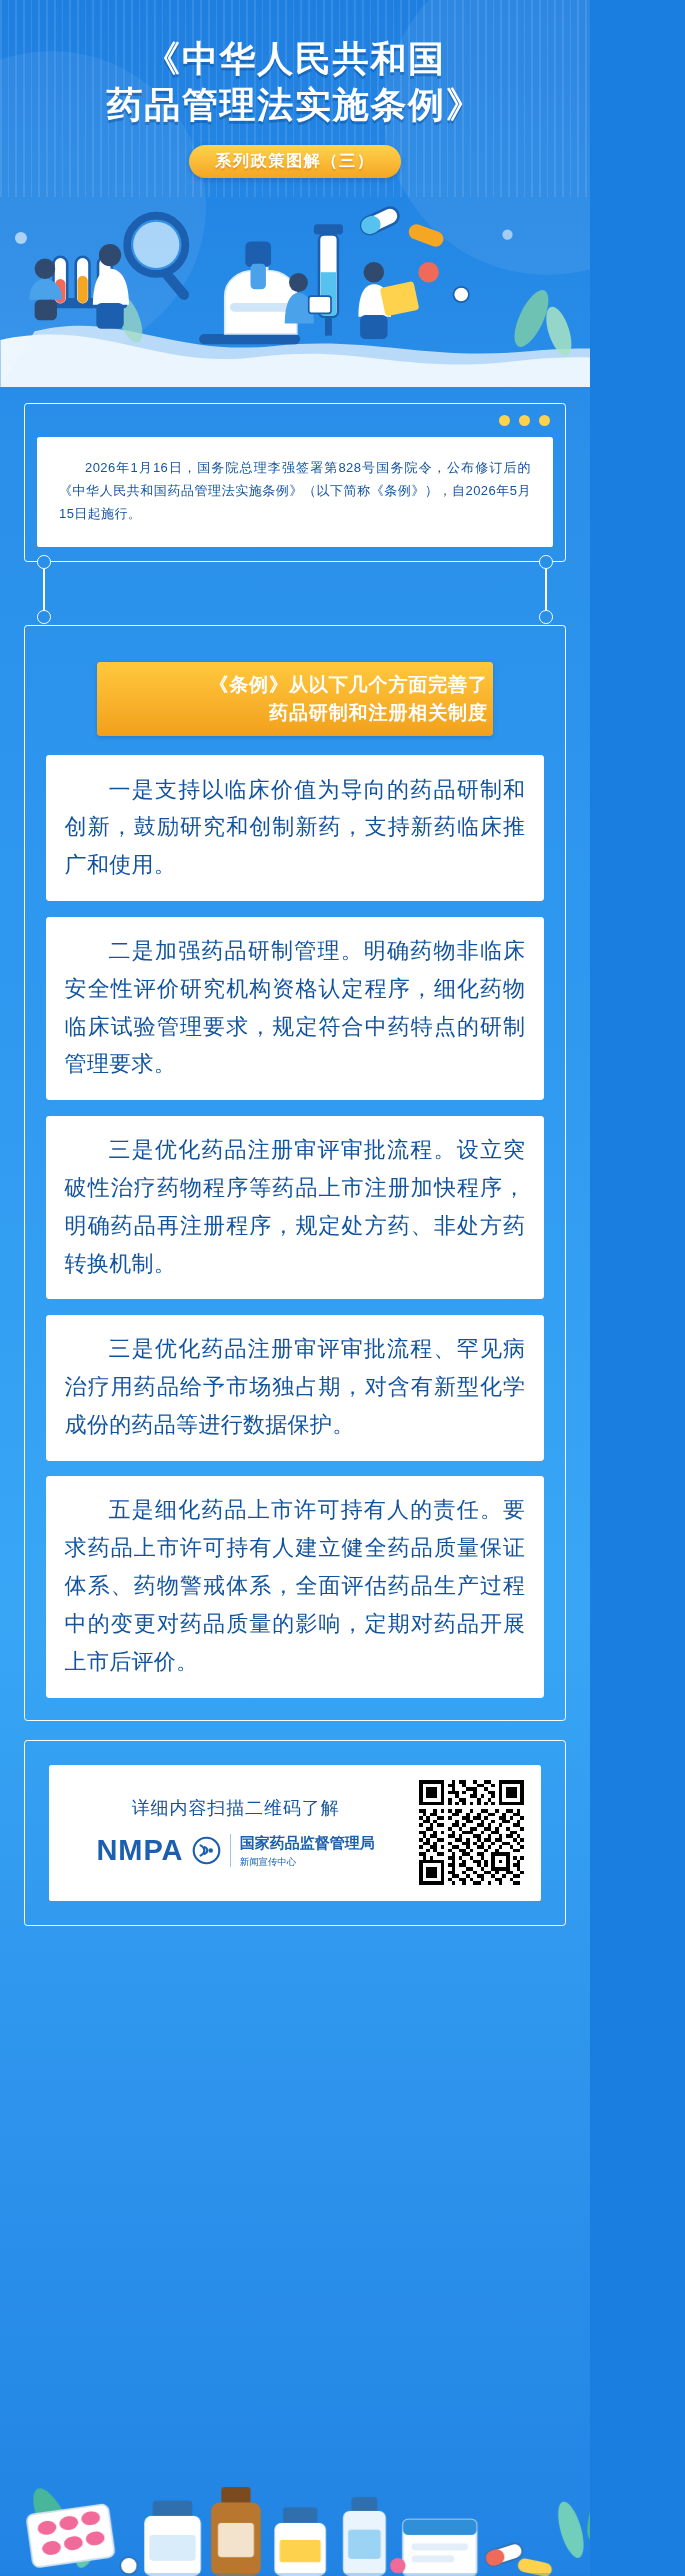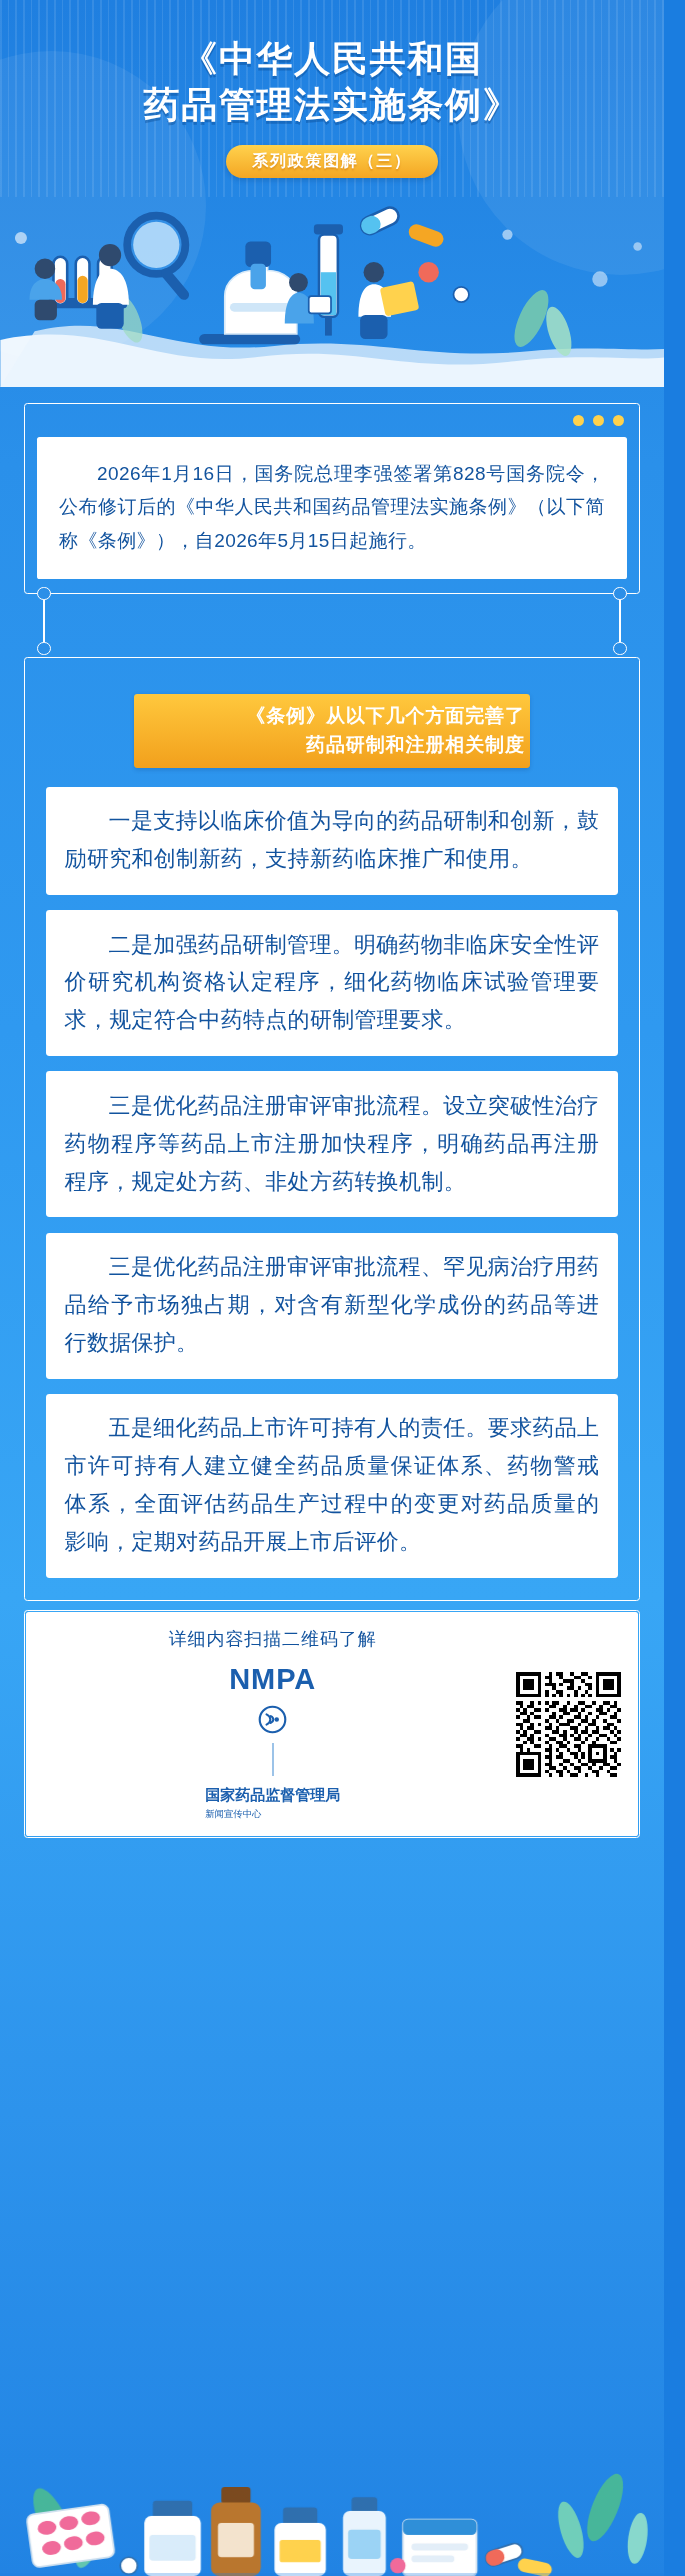--- a/index.html
+++ b/index.html
@@ -3,21 +3,21 @@
 <meta charset="utf-8">
 <style>
   * { box-sizing: border-box; margin: 0; padding: 0; }
   html, body {
     width: 686px;
     background: #1a7de0;
     font-family: "Liberation Sans", sans-serif;
   }
   .page {
     position: relative;
-    width: 664px;
+    width: 590px;
     height: 2576px;
     overflow: hidden;
     background: linear-gradient(180deg, #1f7fe0 0%, #2a90ea 18%, #2f99f0 40%, #38a6f5 62%, #2d93ec 82%, #2183e3 100%);
   }
   
   .bg-blob {
     position: absolute;
     border-radius: 50%;
     background: rgba(255,255,255,0.07);
     pointer-events: none;
@@ -91,21 +91,21 @@
     width: 11px; height: 11px; border-radius: 50%;
     background: #ffd24d;
   }
   .win-body {
     margin: 0 12px 13.7px 12px;
     background: #ffffff;
     border-radius: 2.6px;
     padding: 20.6px 22px 22px 22px;
   }
   .para {
-    font-size: 19px;
+    font-size: 13px;
     line-height: 1.75;
     color: #12539e;
     text-align: justify;
     text-indent: 2em;
     letter-spacing: 0.4px;
   }
 
   
   .connector {
     position: relative;
@@ -161,24 +161,24 @@
     line-height: 1.72;
     color: #12539e;
     text-indent: 2em;
     text-align: justify;
     letter-spacing: 0.3px;
   }
 
   
   .card-qr {
     position: relative;
-    margin: 9px 24px 0 24px;
+    margin: 19px 24px 0 24px;
     border: 1.7px solid #ffffff;
     border-radius: 3.4px;
-    padding: 1px;
+    padding: 24px;
   }
   .qr-inner {
     background: #ffffff;
     border-radius: 2.6px;
     display: flex;
     align-items: center;
     padding: 15.4px 17px;
     gap: 13.7px;
   }
   .qr-left { flex: 1; }
@@ -187,21 +187,20 @@
     color: #12539e;
     letter-spacing: 0.9px;
     margin-bottom: 12px;
     text-align: center;
   }
   .nmpa {
     display: flex;
     align-items: center;
     justify-content: center;
     gap: 8.6px;
-    flex-direction: column;
   }
   .nmpa-word {
     font-size: 29px;
     font-weight: bold;
     color: #1b5fae;
     letter-spacing: 0.9px;
   }
   .nmpa-divider {
     width: 1.7px;
     height: 33px;

